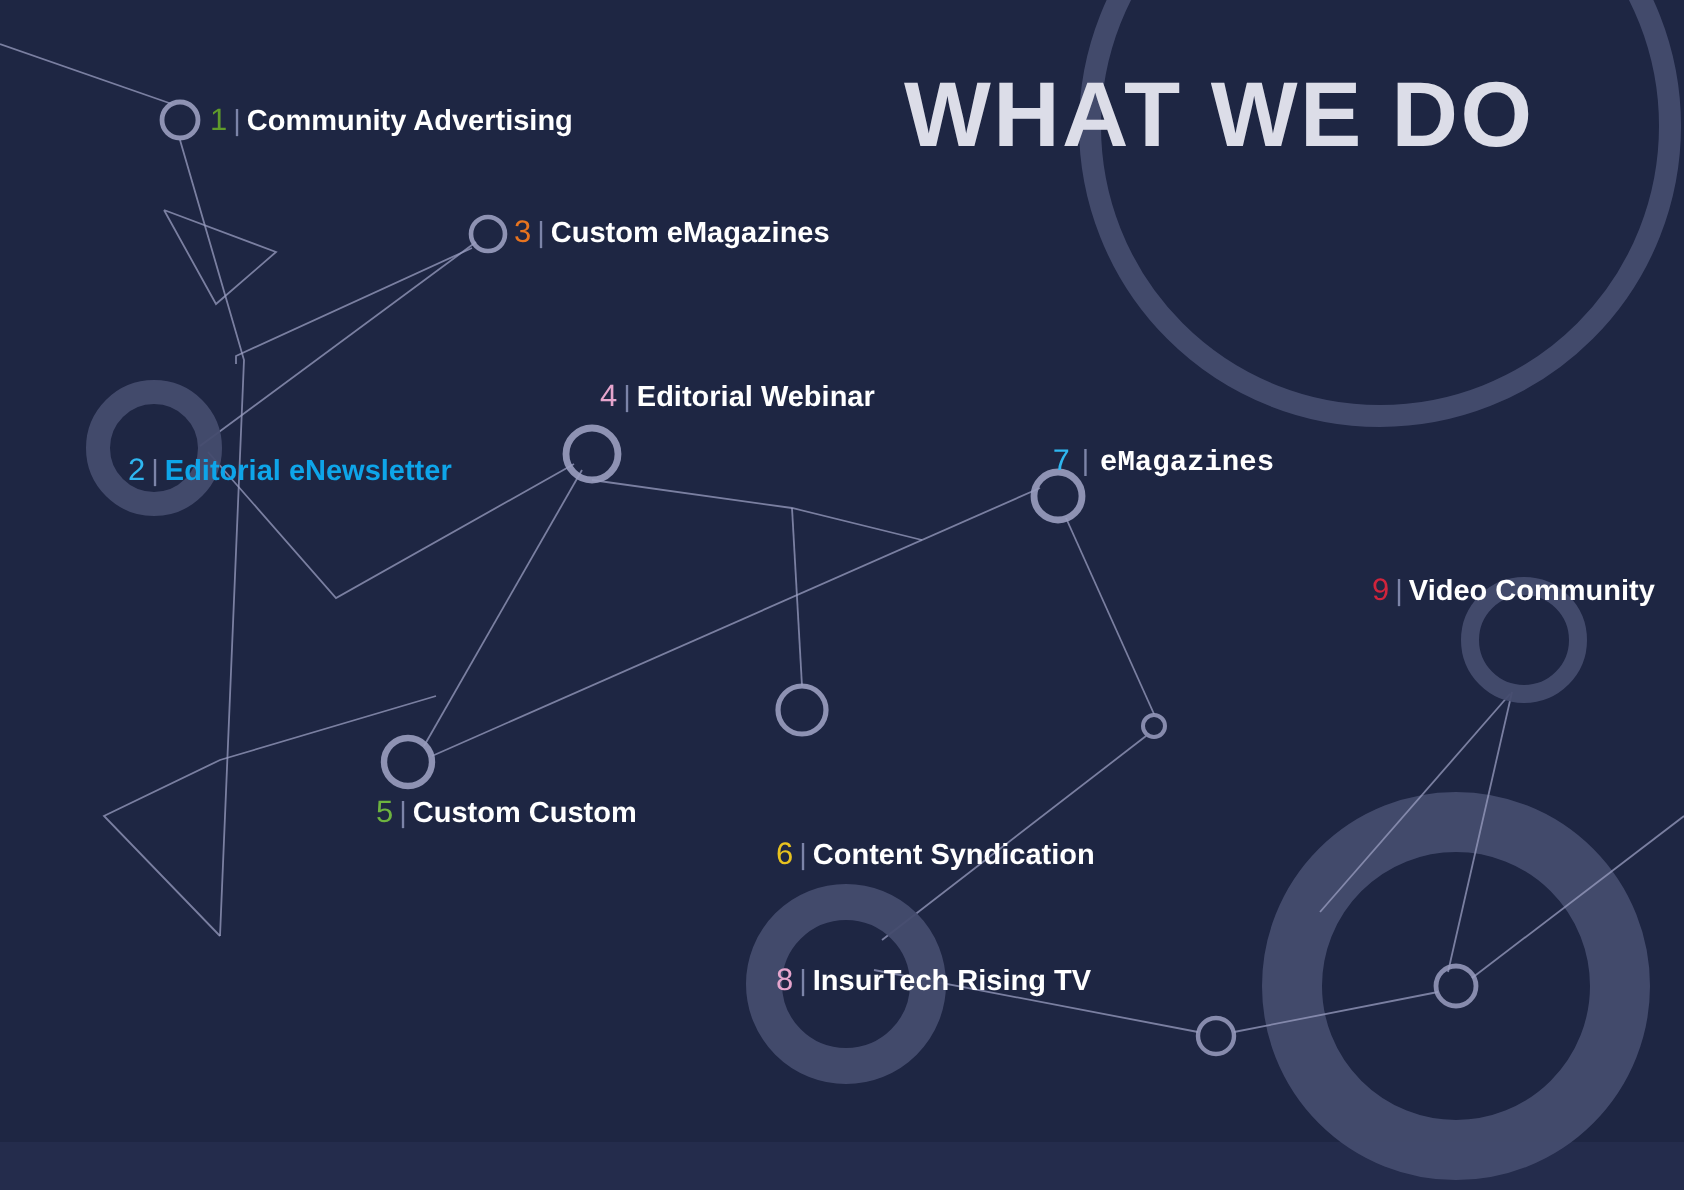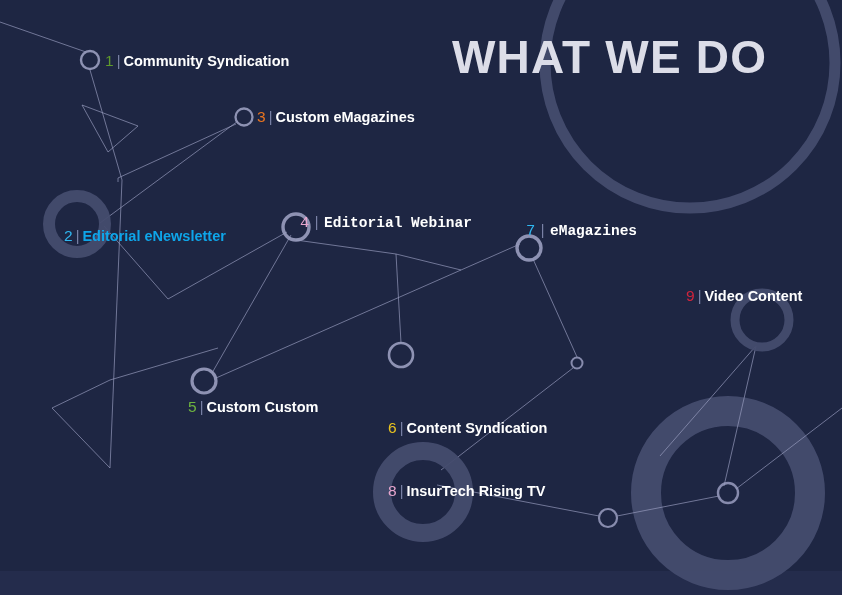--- a/index.html
+++ b/index.html
@@ -104,24 +104,24 @@
         <circle cx="401" cy="355" r="12" fill="none" stroke="#9a9ec0" stroke-width="2.6" opacity="0.9"></circle>
         <circle cx="529" cy="248" r="12" fill="none" stroke="#9a9ec0" stroke-width="3.4" opacity="0.9"></circle>
         <circle cx="423" cy="492" r="41" fill="none" stroke="#454c6e" stroke-width="18" opacity="0.95"></circle>
         <circle cx="762" cy="320" r="27" fill="none" stroke="#454c6e" stroke-width="9" opacity="0.95"></circle>
       </g>
   </svg>
 
   <div id="title" style="color: rgb(220, 221, 232);">WHAT WE DO</div>
 
   <div id="labels-layer">
-      <div class="node-label" style="left: 105px; top: 52px;"><span class="num" style="color: rgb(95, 155, 43);">1</span><span class="sep">|</span><span style="color: rgb(255, 255, 255);">Community Syndication</span></div>
+      <div class="node-label" style="left: 105px; top: 52px;"><span class="num" style="color: rgb(95, 155, 43);">1</span><span class="sep">|</span><span style="color: rgb(255, 255, 255);">Community Advertising</span></div>
       <div class="node-label" style="left: 64px; top: 227px;"><span class="num" style="color: rgb(47, 183, 240);">2</span><span class="sep">|</span><span style="color: #0ea5e9;">Editorial eNewsletter</span></div>
       <div class="node-label" style="left: 257px; top: 108px;"><span class="num" style="color: rgb(232, 116, 31);">3</span><span class="sep">|</span><span style="color: rgb(255, 255, 255);">Custom eMagazines</span></div>
-      <div class="node-label" style="left: 300px; top: 214px; font-family: Liberation Mono, monospace;"><span class="num" style="color: rgb(230, 165, 205);">4</span><span class="sep">|</span><span style="color: rgb(255, 255, 255);">Editorial Webinar</span></div>
+      <div class="node-label" style="left: 300px; top: 190px;"><span class="num" style="color: rgb(230, 165, 205);">4</span><span class="sep">|</span><span style="color: rgb(255, 255, 255);">Editorial Webinar</span></div>
       <div class="node-label" style="left: 188px; top: 398px;"><span class="num" style="color: rgb(109, 179, 63);">5</span><span class="sep">|</span><span style="color: rgb(255, 255, 255);">Custom Custom</span></div>
       <div class="node-label" style="left: 388px; top: 371px; margin-top: 48px;"><span class="num" style="color: rgb(232, 194, 31);">6</span><span class="sep">|</span><span style="color: rgb(255, 255, 255);">Content Syndication</span></div>
       <div class="node-label" style="left: 526px; top: 222px; font-family: Liberation Mono, monospace;"><span class="num" style="color: rgb(47, 183, 240);">7</span><span class="sep">|</span><span style="color: rgb(255, 255, 255);">eMagazines</span></div>
       <div class="node-label" style="left: 388px; top: 482px;"><span class="num" style="color: rgb(230, 165, 205);">8</span><span class="sep">|</span><span style="color: rgb(255, 255, 255);">InsurTech Rising TV</span></div>
-      <div class="node-label" style="left: 686px; top: 287px;"><span class="num" style="color: rgb(208, 36, 60);">9</span><span class="sep">|</span><span style="color: rgb(255, 255, 255);">Video Content</span></div>
+      <div class="node-label" style="left: 686px; top: 287px;"><span class="num" style="color: rgb(208, 36, 60);">9</span><span class="sep">|</span><span style="color: rgb(255, 255, 255);">Video Community</span></div>
     </div>
 
 </div>
 
 </body></html>

